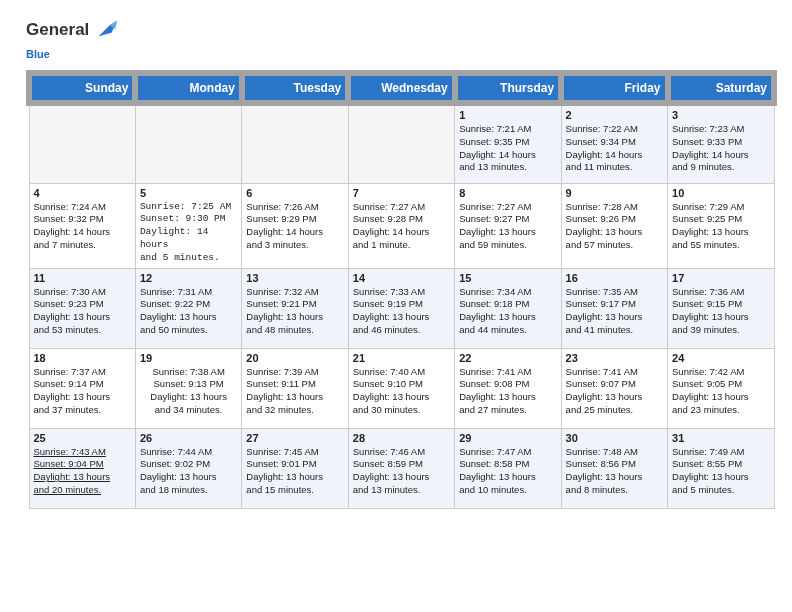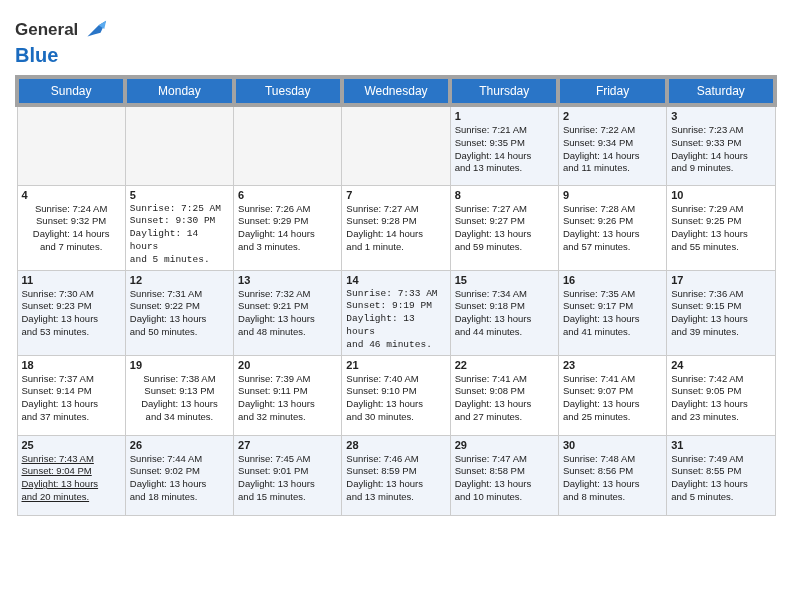--- a/index.html
+++ b/index.html
@@ -5,21 +5,21 @@
     * { margin: 0; padding: 0; box-sizing: border-box; }
     body {
       font-family: Arial, sans-serif;
       background: #fff;
       width: 792px;
       height: 612px;
       overflow: hidden;
     }
     .container {
       width: 792px;
-      padding: 10px 15px 10px 15px;
+      padding: 10px 15px 10px 26px;
     }
     .header-area {
       display: flex;
       justify-content: space-between;
       align-items: flex-start;
       margin-bottom: 8px;
     }
     .logo {
       display: flex;
       align-items: center;
@@ -47,24 +47,24 @@
     }
     table {
       width: 100%;
       border-collapse: collapse;
       table-layout: fixed;
     }
     th {
       background-color: #2a75c7;
       color: #fff;
       font-size: 12px;
-      font-weight: normal;
+      font-weight: bold;
       padding: 5px 4px;
-      text-align: center;
-      border: 4px solid #a3a3a3;
+      text-align: right;
+      border: 6px solid #a3a3a3;
     }
     td {
       border: 1px solid #ccc;
       vertical-align: top;
       padding: 3px 4px;
       height: 80px;
       font-size: 10px;
       color: #222;
       background: #fff;
     }
@@ -92,21 +92,21 @@
   <div class="header-area">
     <div class="logo">
       <div>
         <div style="display:flex;align-items:center;">
           <span class="logo-general" style="font-size:17px;font-weight:bold;">General</span>
           <svg class="logo-icon" viewBox="0 0 30 30" xmlns="http://www.w3.org/2000/svg">
             <polygon points="8,22 20,10 28,5 22,18 14,20" fill="#2a75c7"></polygon>
             <polygon points="20,10 28,5 26,14" fill="#5aabf0"></polygon>
           </svg>
         </div>
-        <span class="logo-blue" style="font-size:20px;font-weight:bold;">Blue</span>
+        <span class="logo-blue" style="font-size:11px;font-weight:bold;">Blue</span>
       </div>
     </div>
     <div class="title-area">
       <div class="month-title"></div>
       <div class="location"></div>
     </div>
   </div>
 
   <table>
     <thead>
@@ -144,21 +144,21 @@
             <span class="day-number">3</span>
             <div class="day-info" style="white-space: pre-line;">Sunrise: 7:23 AM
 Sunset: 9:33 PM
 Daylight: 14 hours
 and 9 minutes.</div>
           </td>
         </tr>
         <tr>
           <td>
             <span class="day-number">4</span>
-            <div class="day-info" style="white-space: pre-line; text-align: center;">Sunrise: 7:24 AM
+            <div class="day-info" style="white-space: pre-line;">Sunrise: 7:24 AM
 Sunset: 9:32 PM
 Daylight: 14 hours
 and 7 minutes.</div>
           </td>
           <td>
             <span class="day-number">5</span>
             <div class="day-info" style="white-space: pre-line; font-family: Liberation Mono, monospace;">Sunrise: 7:25 AM
 Sunset: 9:30 PM
 Daylight: 14 hours
 and 5 minutes.</div>
@@ -216,21 +216,21 @@
           </td>
           <td class="shaded">
             <span class="day-number">13</span>
             <div class="day-info" style="white-space: pre-line;">Sunrise: 7:32 AM
 Sunset: 9:21 PM
 Daylight: 13 hours
 and 48 minutes.</div>
           </td>
           <td class="shaded">
             <span class="day-number">14</span>
-            <div class="day-info" style="white-space: pre-line; font-family: Liberation Mono, monospace;">Sunrise: 7:33 AM
+            <div class="day-info" style="white-space: pre-line;">Sunrise: 7:33 AM
 Sunset: 9:19 PM
 Daylight: 13 hours
 and 46 minutes.</div>
           </td>
           <td class="shaded">
             <span class="day-number">15</span>
             <div class="day-info" style="white-space: pre-line;">Sunrise: 7:34 AM
 Sunset: 9:18 PM
 Daylight: 13 hours
 and 44 minutes.</div>

